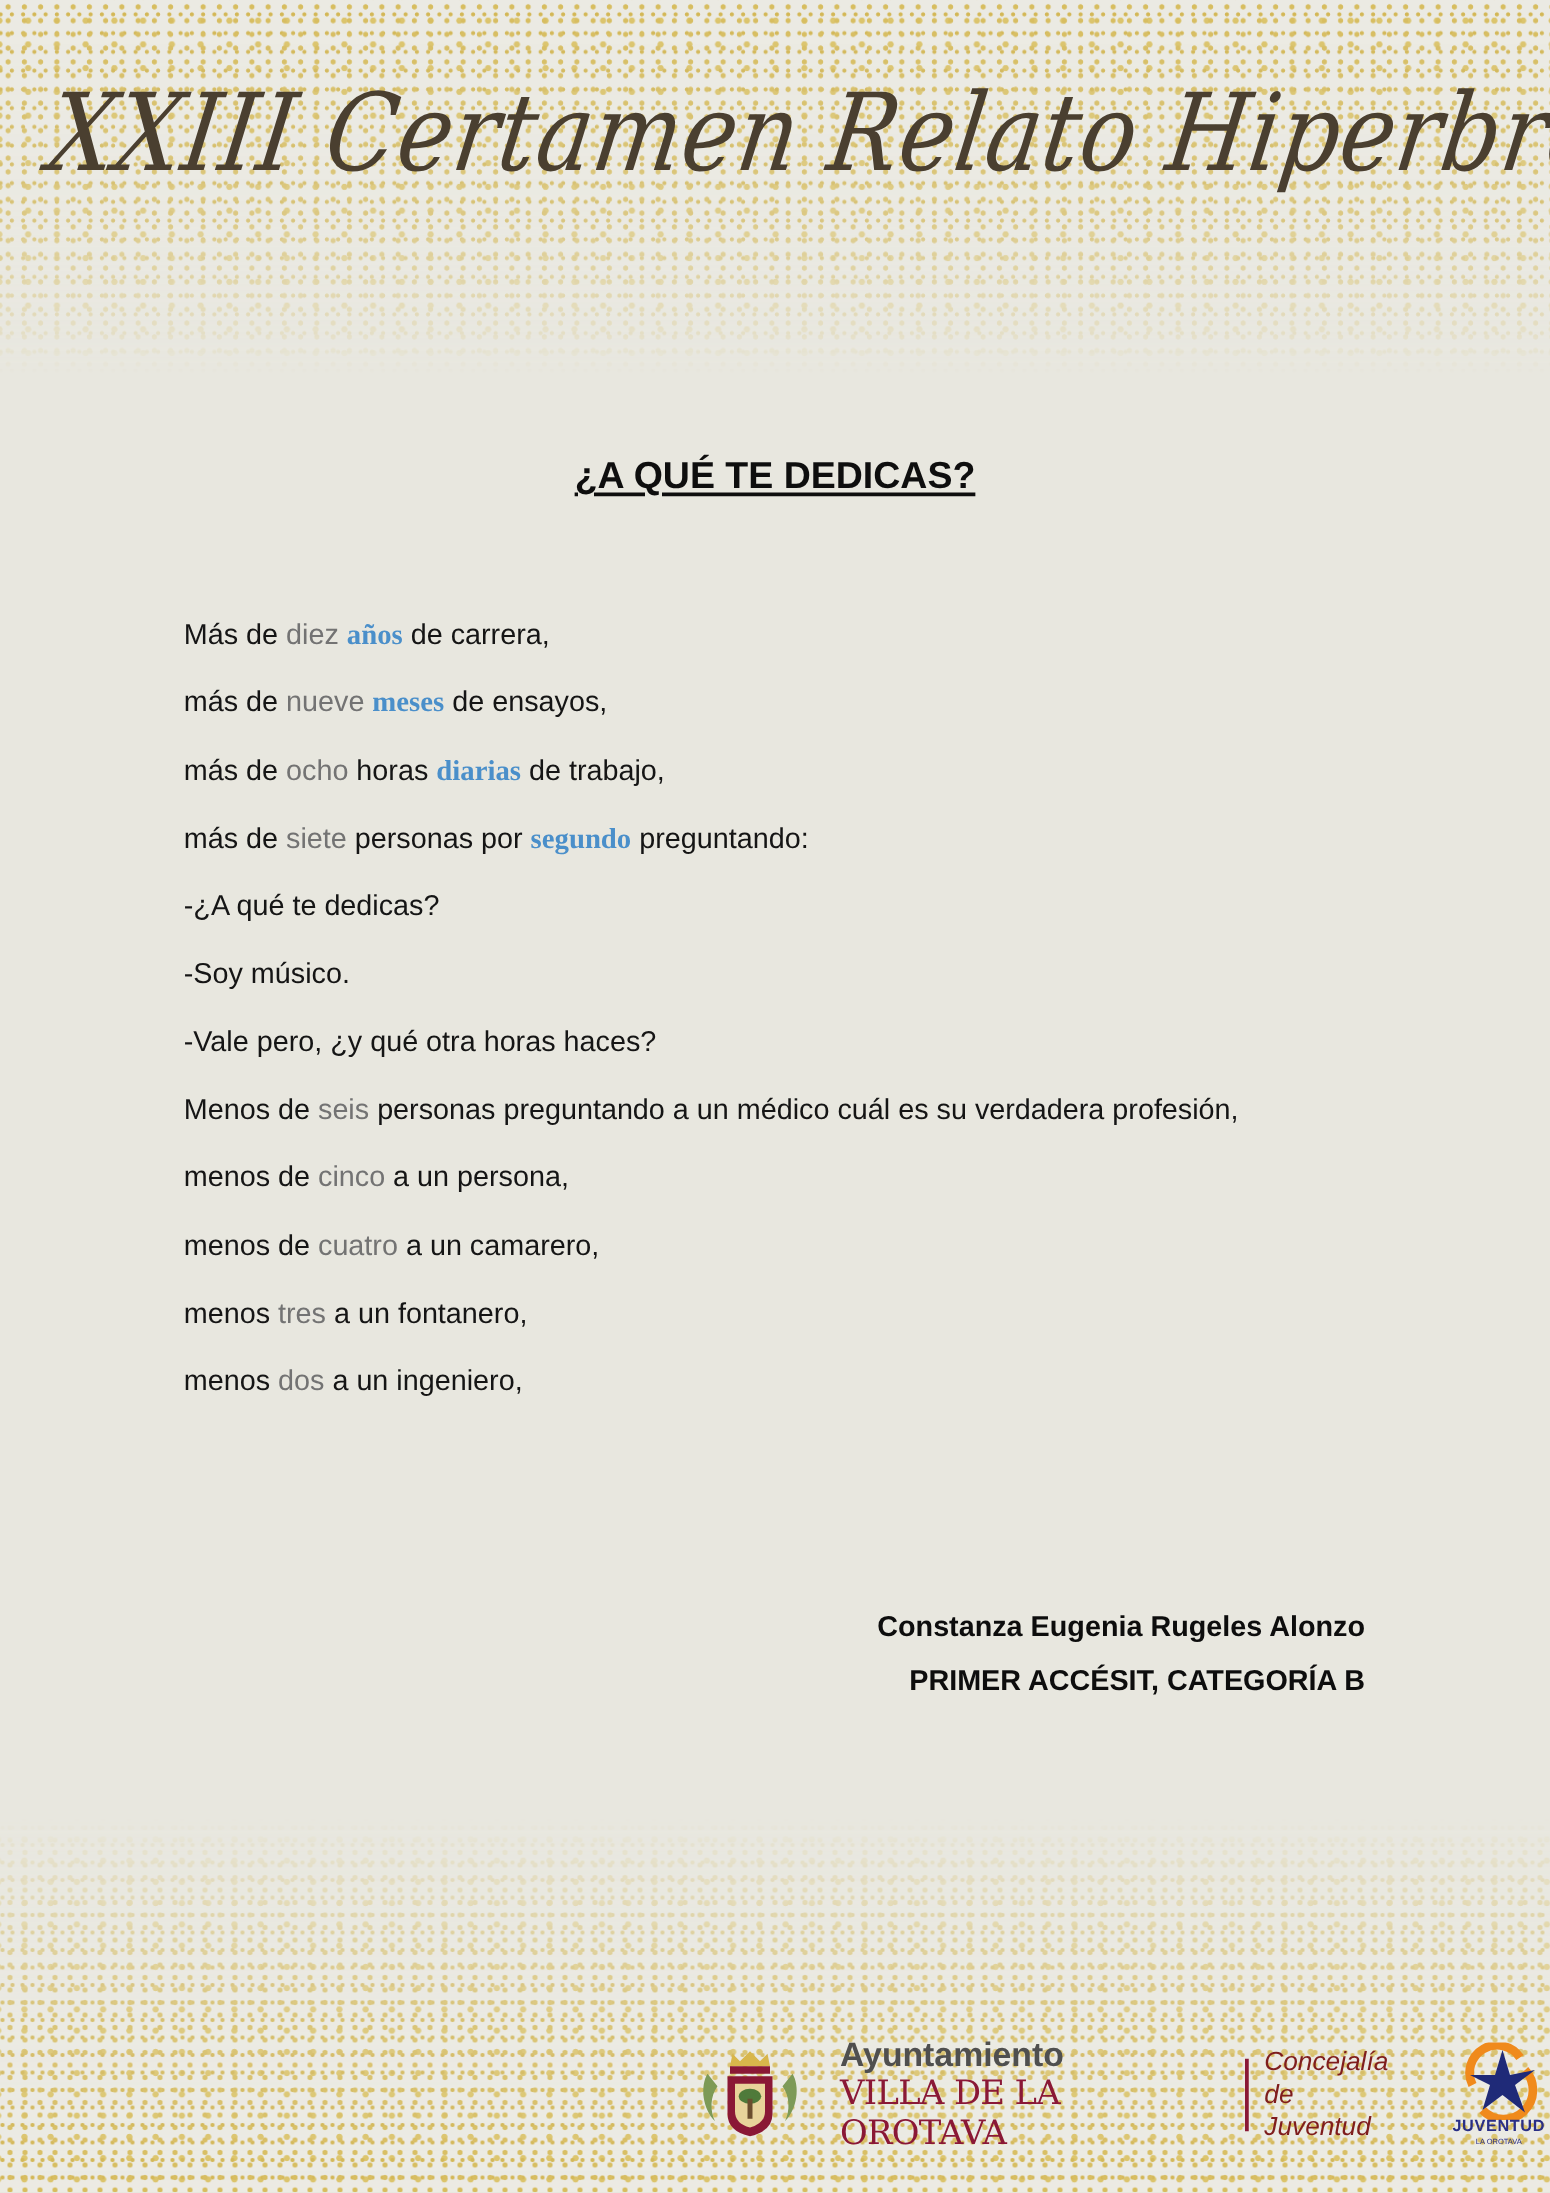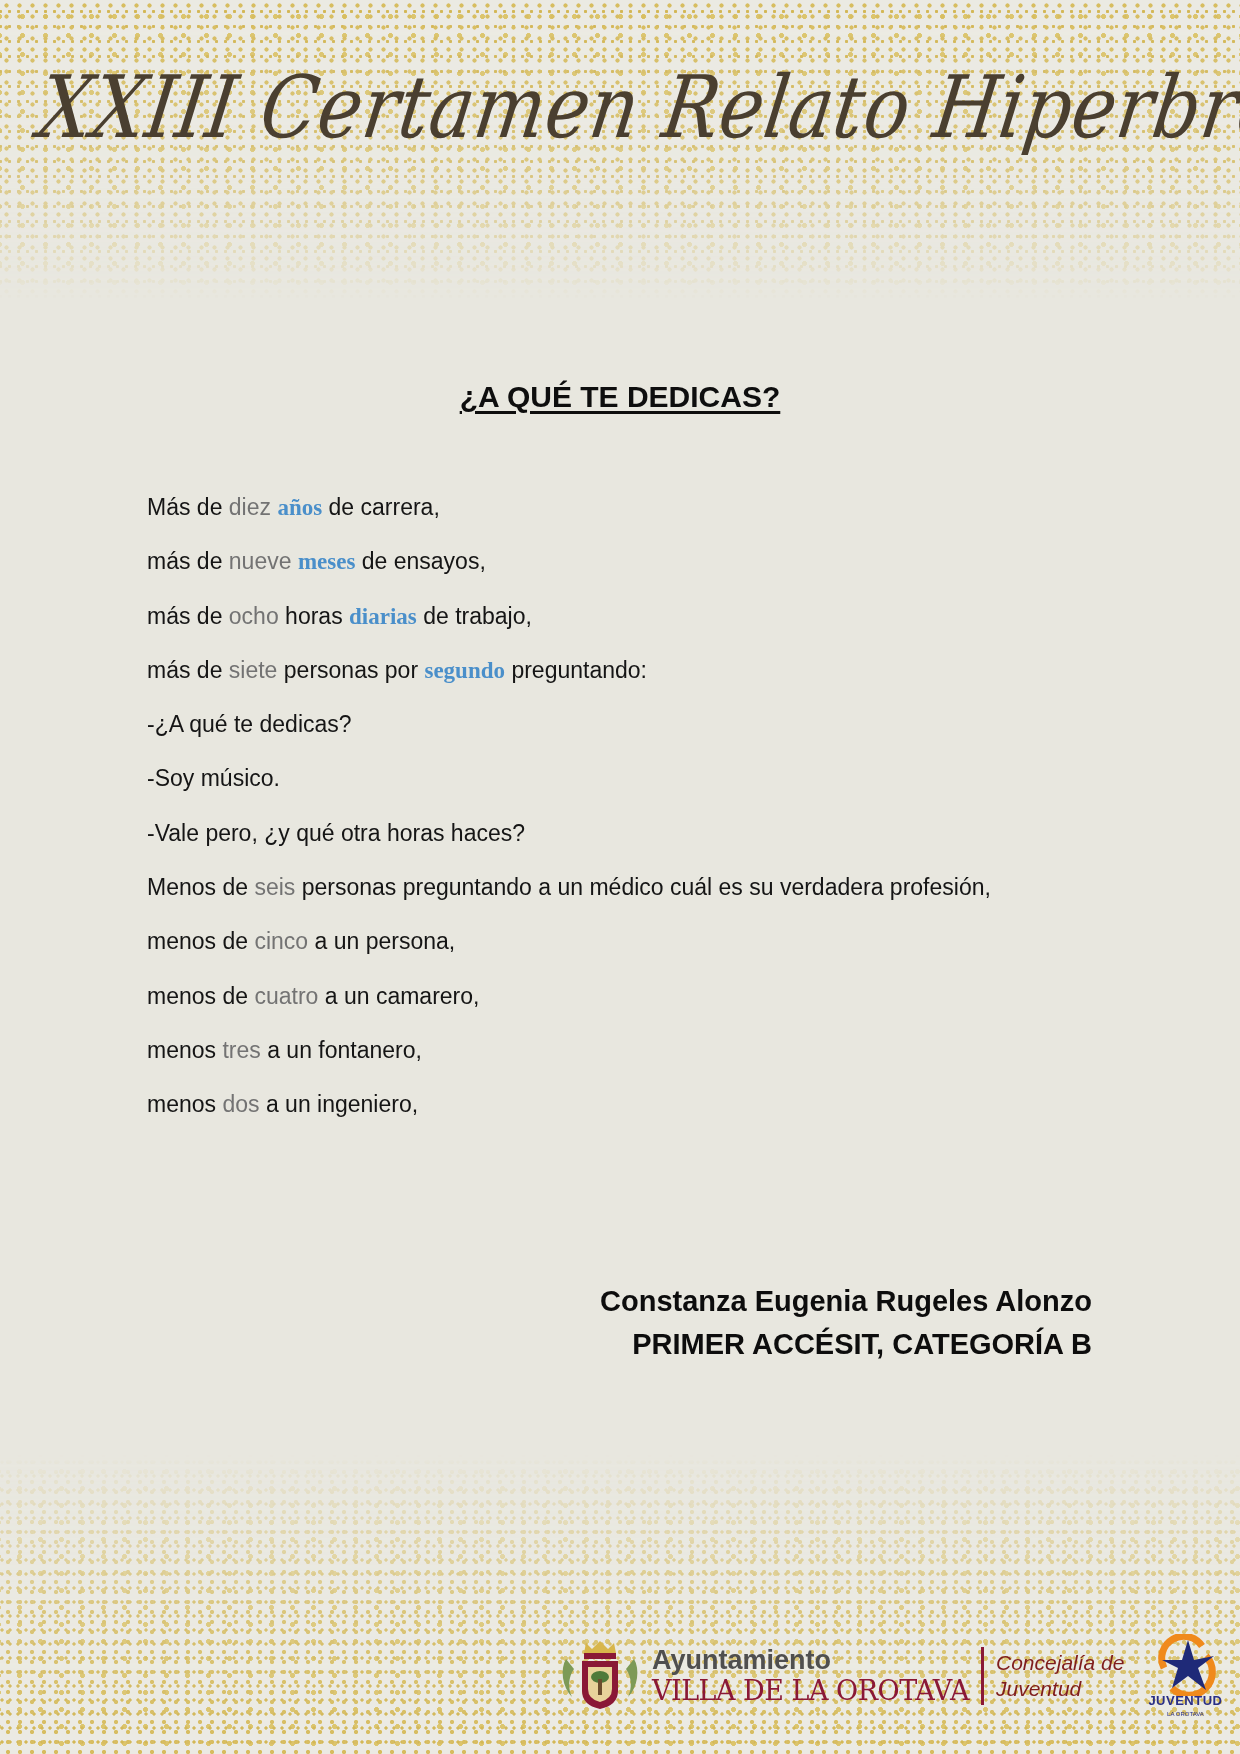--- a/index.html
+++ b/index.html
@@ -36,42 +36,42 @@
     opacity:.85;
   }
   .banner-title {
     position:absolute; left:40px; top:52px; width:1180px;
     font-family:"DejaVu Serif", serif; font-style:italic;
     font-size:86px; line-height:110px; letter-spacing:1px;
     color:#4a3f30; white-space:nowrap;
     transform: skewX(-8deg) scaleX(0.86); transform-origin:left center;
   }
   .story-title {
-    position:absolute; left:0; width:1240px; top:380px;
+    position:absolute; left:0; width:1240px; top:364px;
     text-align:center; font-weight:bold; font-size:30px;
     text-decoration:underline; text-underline-offset:4px;
     color:#0e0e0e;
   }
   .poem {
     position:absolute; left:147px; top:480px; width:1000px;
     font-size:23px; line-height:54.3px; color:#151515;
   }
   .poem .line { height:54.3px; white-space:nowrap; }
   .poem b { font-weight:normal; color:#737373; }
   .poem .blue { font-weight:bold; color:#4a8fca;font-family:Liberation Serif, serif; }
   .signature {
     position:absolute; right:148px; top:1280px; text-align:right;
-    font-weight:bold; font-size:29px; line-height:43px; color:#0d0d0d;
+    font-weight:bold; font-size:23px; line-height:43px; color:#0d0d0d;
   }
   .footer-logos {
     position:absolute; left:558px; top:1636px; height:80px;
     display:flex; align-items:center;
   }
   .crest { width:84px; height:74px; position:relative; margin-right:10px; }
-  .ayto { display:flex; flex-direction:column; }
+  .ayto { display:flex; flex-direction:column;margin-left:20px; }
   .ayto-top { font-size:27px; font-weight:bold; color:#4f4f4f; line-height:30px; }
   .ayto-bottom { font-family:"DejaVu Serif", serif; font-size:27px; color:#8a1836; line-height:32px; letter-spacing:-.5px; }
   .vbar { width:3px; height:58px; background:#8a1836; margin:0 12px 0 12px; }
   .conc { font-style:italic; font-size:21px; color:#7f1d1d; line-height:26px; }
   .juventud { width:82px; height:84px; margin-left:20px; position:relative; }
   .juv-label { position:absolute; bottom:10px; left:0; width:82px; text-align:center; font-size:13px; font-weight:bold; color:#2a2f86; letter-spacing:.5px; }
   .juv-sub { position:absolute; bottom:1px; left:0; width:82px; text-align:center; font-size:6px; color:#2a2f86; }
 </style>
 </head>
 <body>

